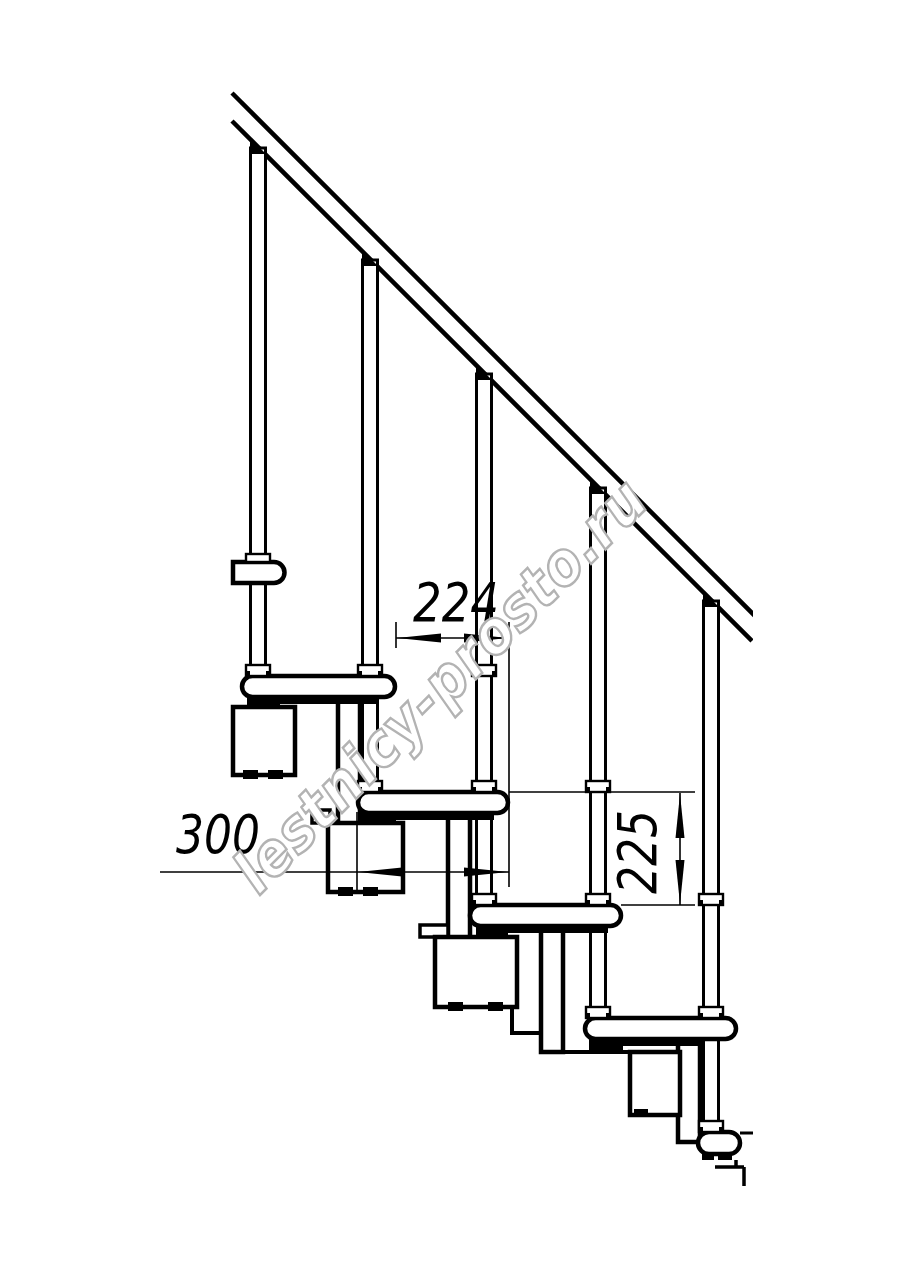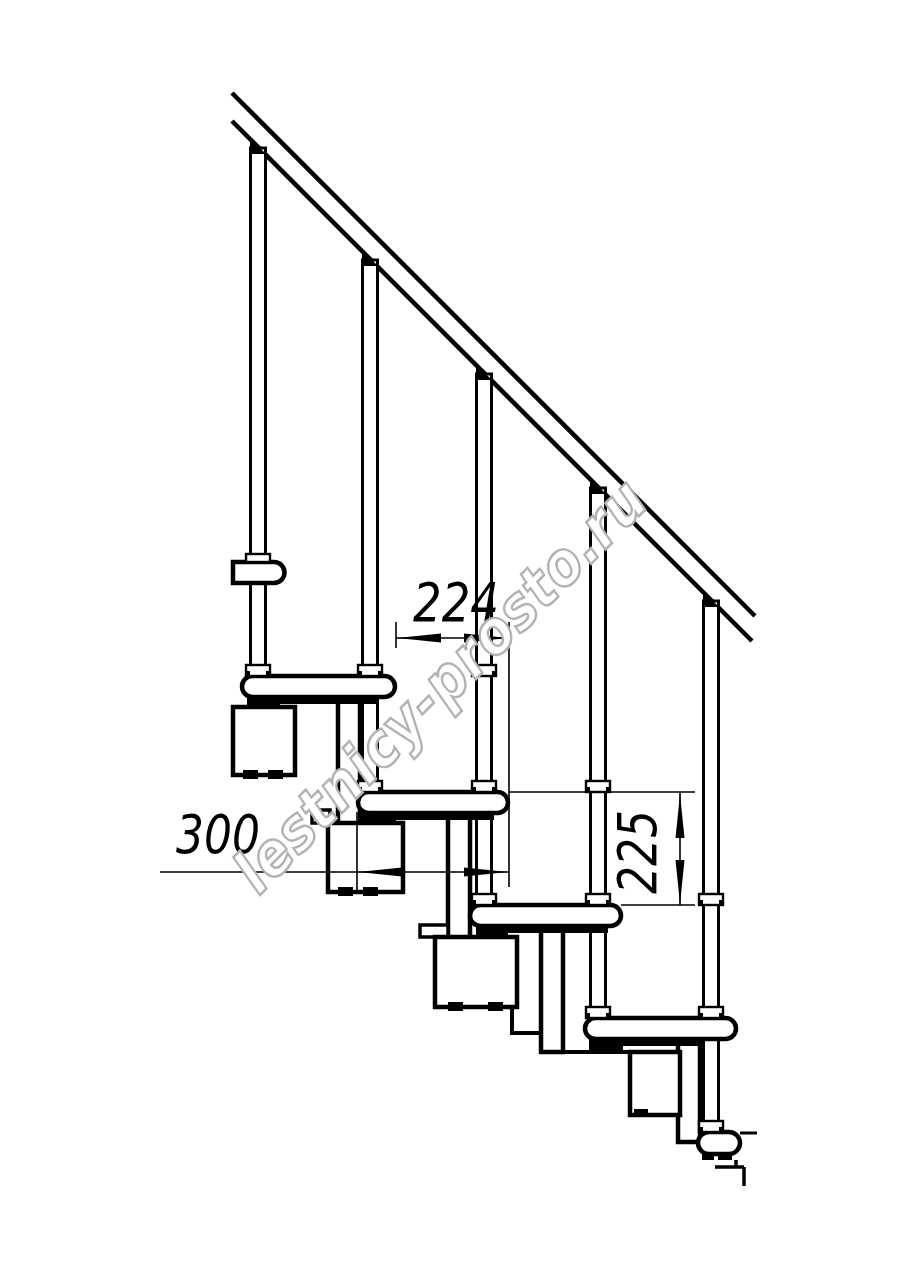--- a/index.html
+++ b/index.html
@@ -2,21 +2,20 @@
 <html><head>
 <meta charset="utf-8">
 <style>
   html,body{margin:0;padding:0;background:#ffffff;}
   .canvas{
     position:relative;
     width:753px;height:1280px;
     background:#ffffff;
     overflow:hidden;
     font-family:"DejaVu Sans",sans-serif;
-    padding-left:8px;
   }
   svg{position:absolute;left:0;top:0;}
   .dim-text{
     font-family:"DejaVu Sans",sans-serif;
     font-style:italic;
     font-size:54px;
     fill:#000000;
   }
   .wm-text{
     font-family:"DejaVu Sans",sans-serif;

